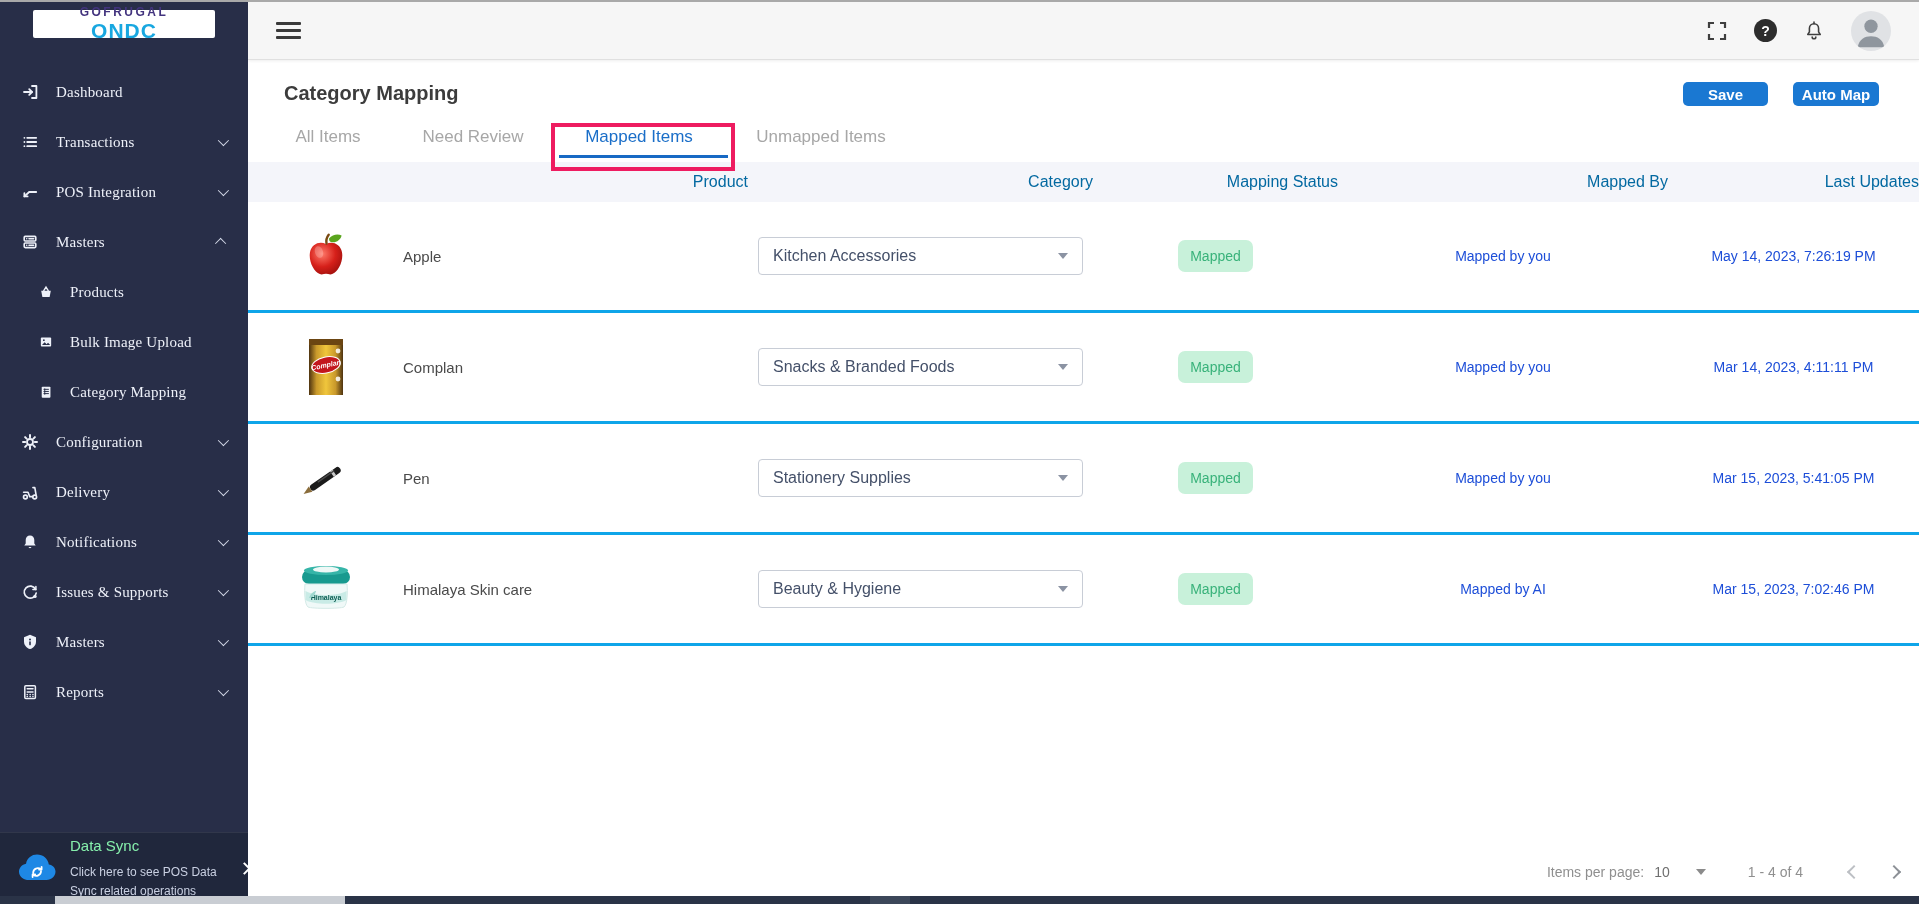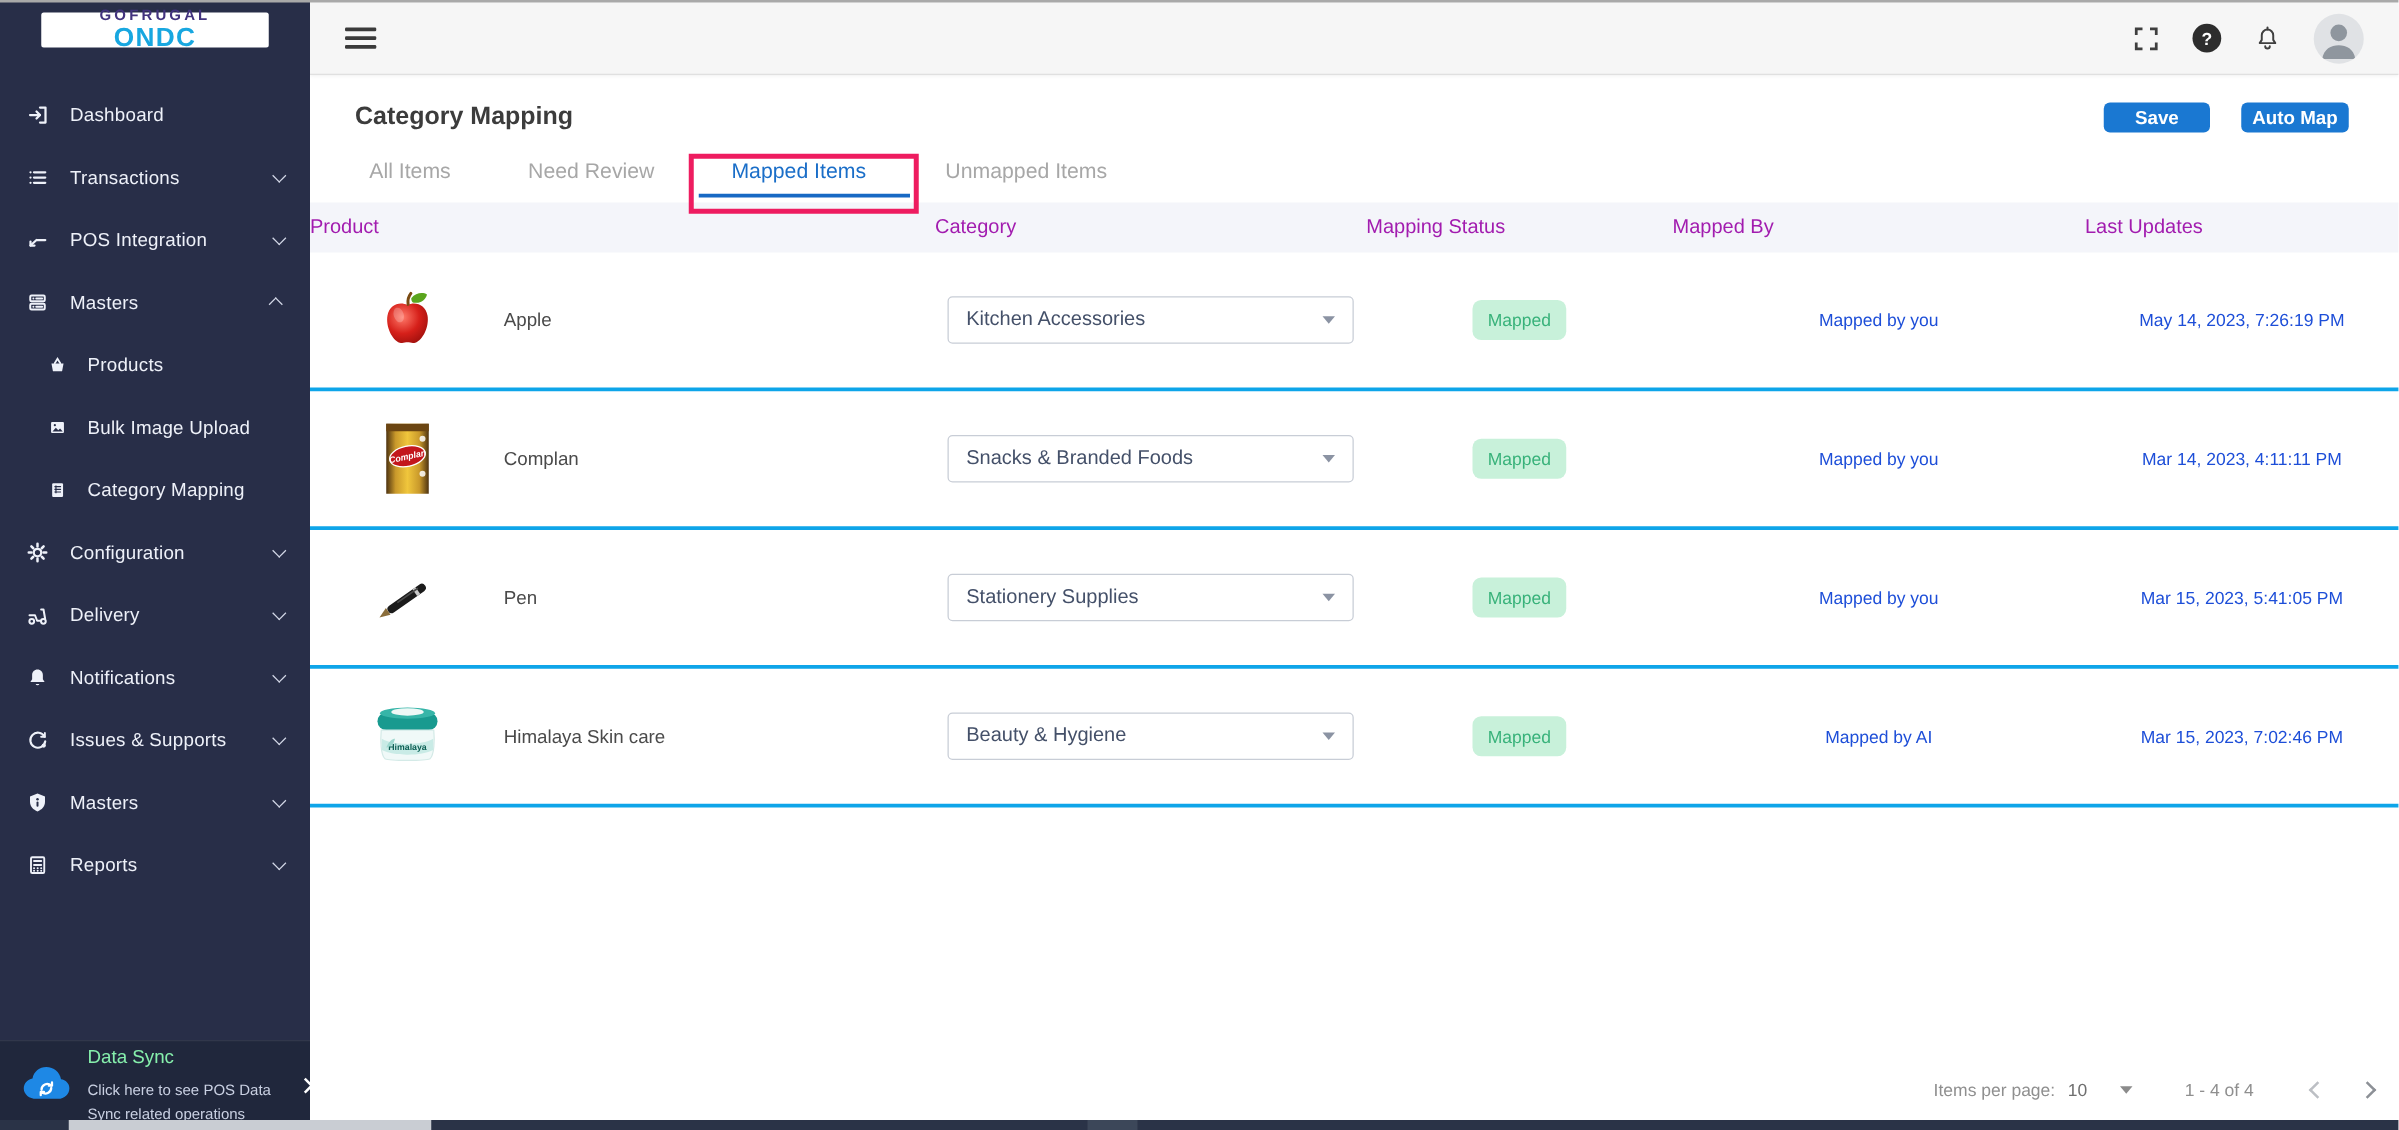--- a/index.html
+++ b/index.html
@@ -7,21 +7,21 @@
   .screen { position:relative; width:1919px; height:904px; background:#fff; overflow:hidden; }
   .top-edge { position:absolute; left:0; top:0; right:0; height:2px; background:#a9a9a9; z-index:40; }
 
   
   .sidebar { position:absolute; left:0; top:0; bottom:0; width:248px; background:#282e48; z-index:10; }
   .logo-box { margin:10px auto 0; width:182px; height:28px; background:#fff; border-radius:2px;
               display:flex; flex-direction:column; align-items:center; justify-content:center; }
   .logo-top { font-size:12px; font-weight:bold; letter-spacing:2.5px; color:#42337e; line-height:13px; }
   .logo-bottom { font-size:21px; font-weight:800; letter-spacing:1px; color:#18a7e0; line-height:23px; }
   .menu { position:absolute; top:67px; left:0; right:0; }
-  .mi { height:50px; display:flex; align-items:center; padding:0 22px 0 20px; cursor:pointer; color:#eef1f9; }
+  .mi { height:50px; display:flex; align-items:center; padding:0 22px 0 20px; cursor:pointer; color:#eef1f9;font-family:Liberation Serif, serif; }
   .mi .ico { width:20px; display:flex; justify-content:center; margin-right:16px; flex:none; }
   .mi .lbl { font-size:15px; letter-spacing:.2px; white-space:nowrap; }
   .mi.sub { padding-left:36px; }
   .mi.sub .ico { margin-right:14px; }
   .chev { width:8px; height:8px; border-right:1.8px solid #d4d9e8; border-bottom:1.8px solid #d4d9e8; margin-left:auto; flex:none; }
   .chev.down { transform:rotate(45deg) translateY(-2px); }
   .chev.up { transform:rotate(-135deg) translateY(-2px); }
   .data-sync { position:absolute; left:0; right:0; bottom:0; height:72px; background:#20273c;
                border-top:1px solid rgba(255,255,255,.08); display:flex; align-items:center; padding:0 14px; cursor:pointer; }
   .ds-text { margin-left:10px; }
@@ -53,21 +53,21 @@
 
   .tab { position:absolute; top:63px; height:28px; line-height:28px; transform:translateX(-50%);
          font-size:17px; color:#a7a7a7; cursor:pointer; white-space:nowrap; }
   .tab.active { color:#1a6ec8; }
   .tab-underline { position:absolute; left:311px; top:95px; width:169px; height:3px; background:#1769c4; }
   .annotation-box { position:absolute; left:303px; top:63px; width:184px; height:48px;
                     border:4px solid #ee1c60; z-index:6; pointer-events:none; }
 
   .thead { position:absolute; left:0; right:0; top:102px; height:40px; background:#f4f5fa;
            display:grid; grid-template-columns:500px 345px 245px 330px 251px; align-items:center; }
-  .th { text-align:left; font-size:16px; color:#a21caf; font-weight:500; }
+  .th { text-align:right; font-size:16px; color:#0369a1; font-weight:500; }
 
   .tbody { position:absolute; left:0; right:0; top:142px; }
   .trow { height:111px; display:grid; grid-template-columns:155px 345px 345px 245px 330px 251px;
           align-items:center; border-bottom:3px solid #0ea5e9; }
   .cell-img { display:flex; justify-content:center; }
   .cell-name { font-size:15px; color:#4a4a4a; }
   .dropdown { width:325px; height:38px; margin:0 auto; background:#fff; border:1px solid #c8cdd6; border-radius:4px;
               display:flex; align-items:center; padding:0 14px; font-size:16px; color:#445069; cursor:pointer;gap:41px; }
   .dd-caret { margin-left:auto; width:0; height:0; border-left:5px solid transparent; border-right:5px solid transparent;
               border-top:6px solid #8b93a3; }

